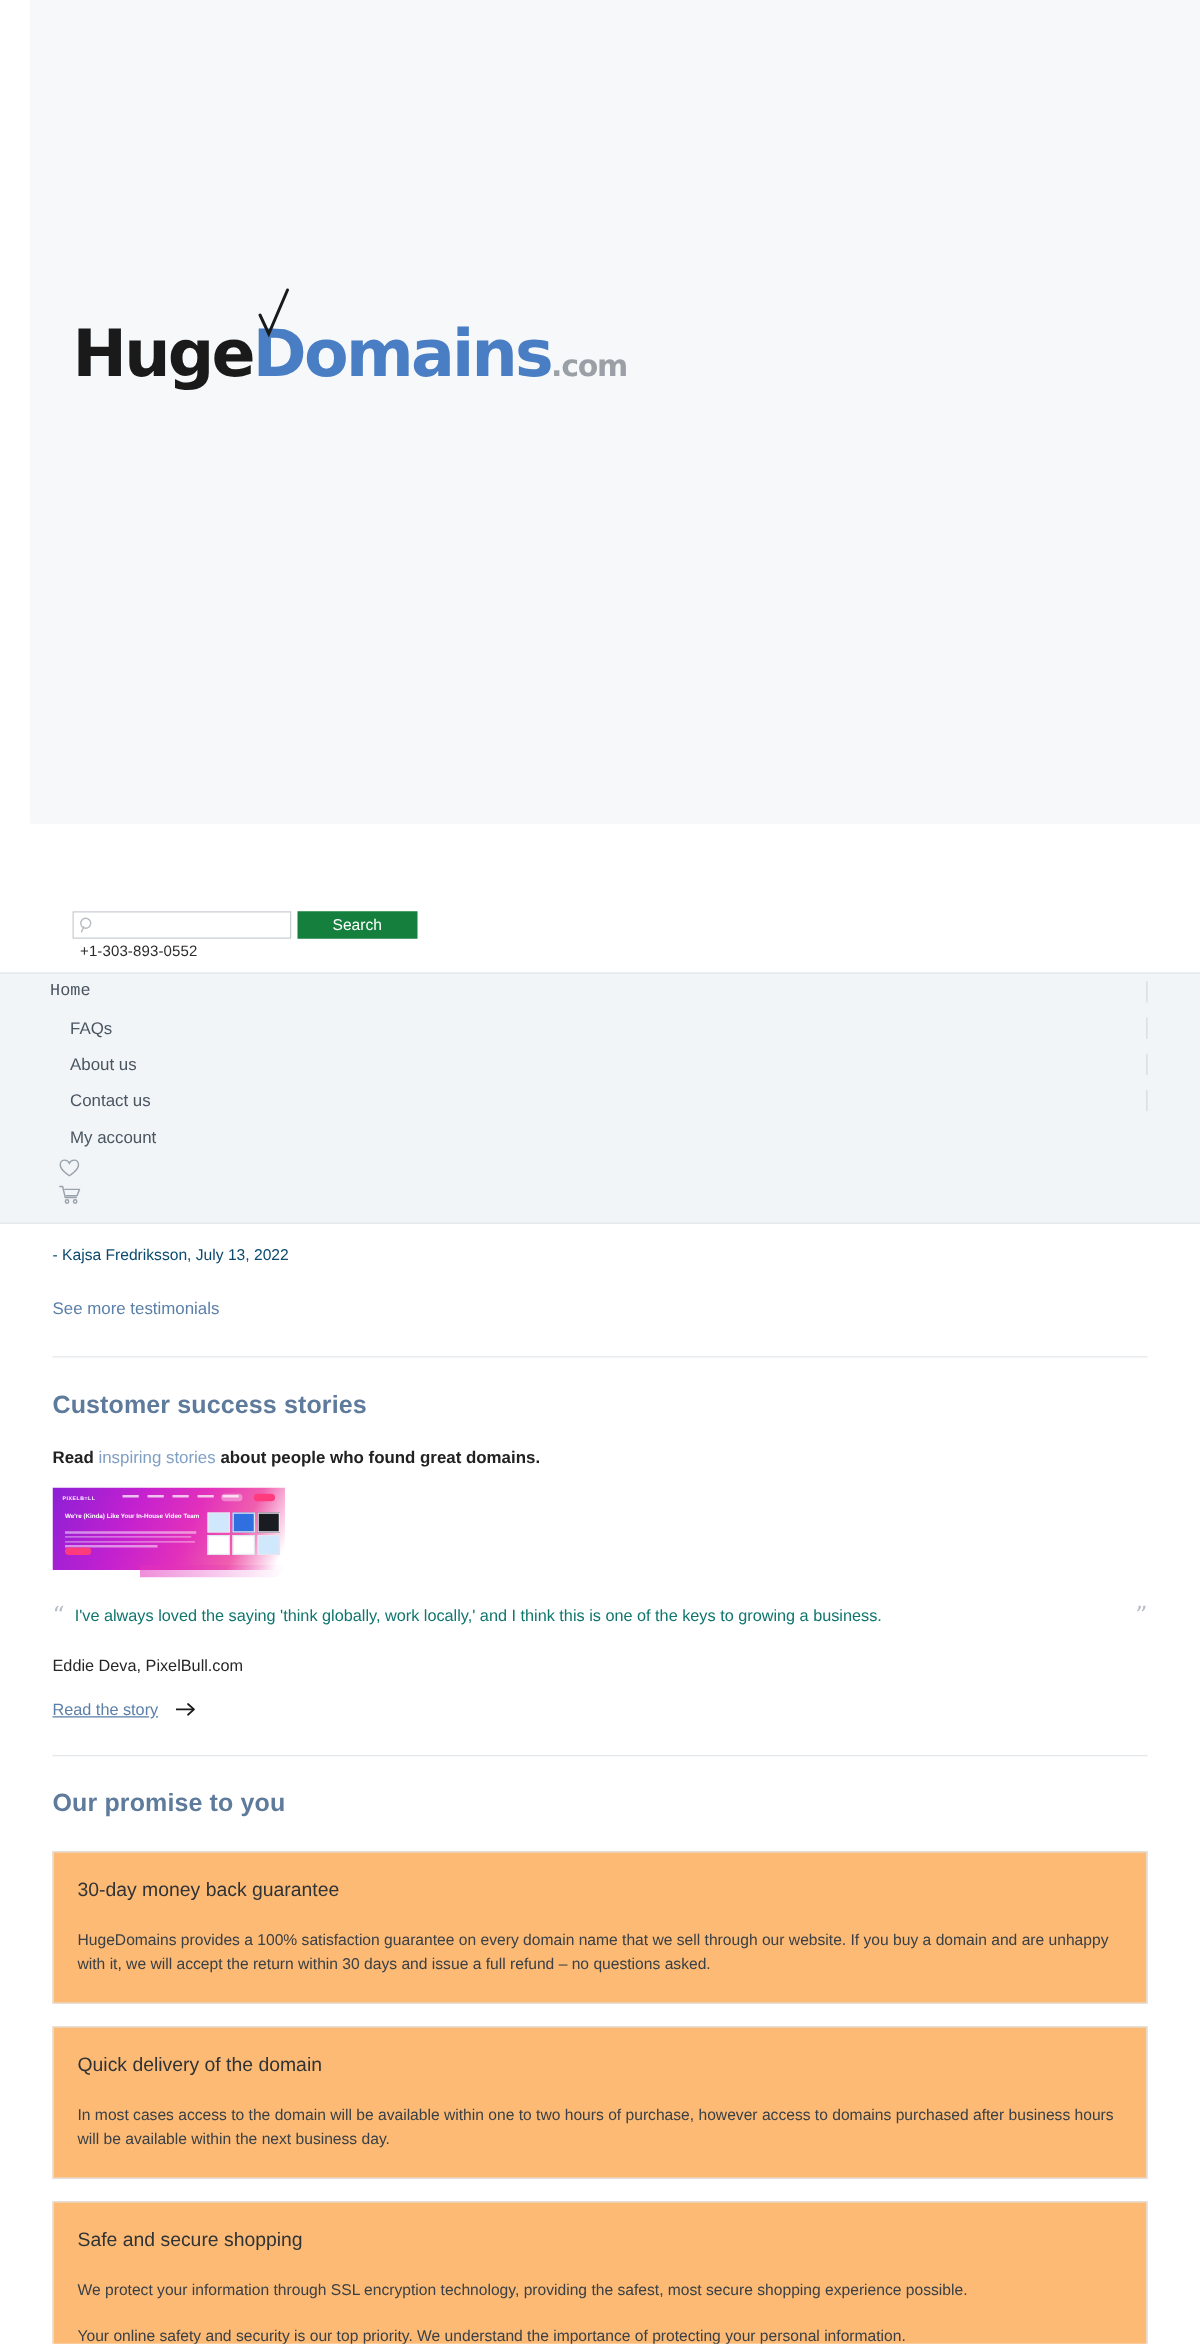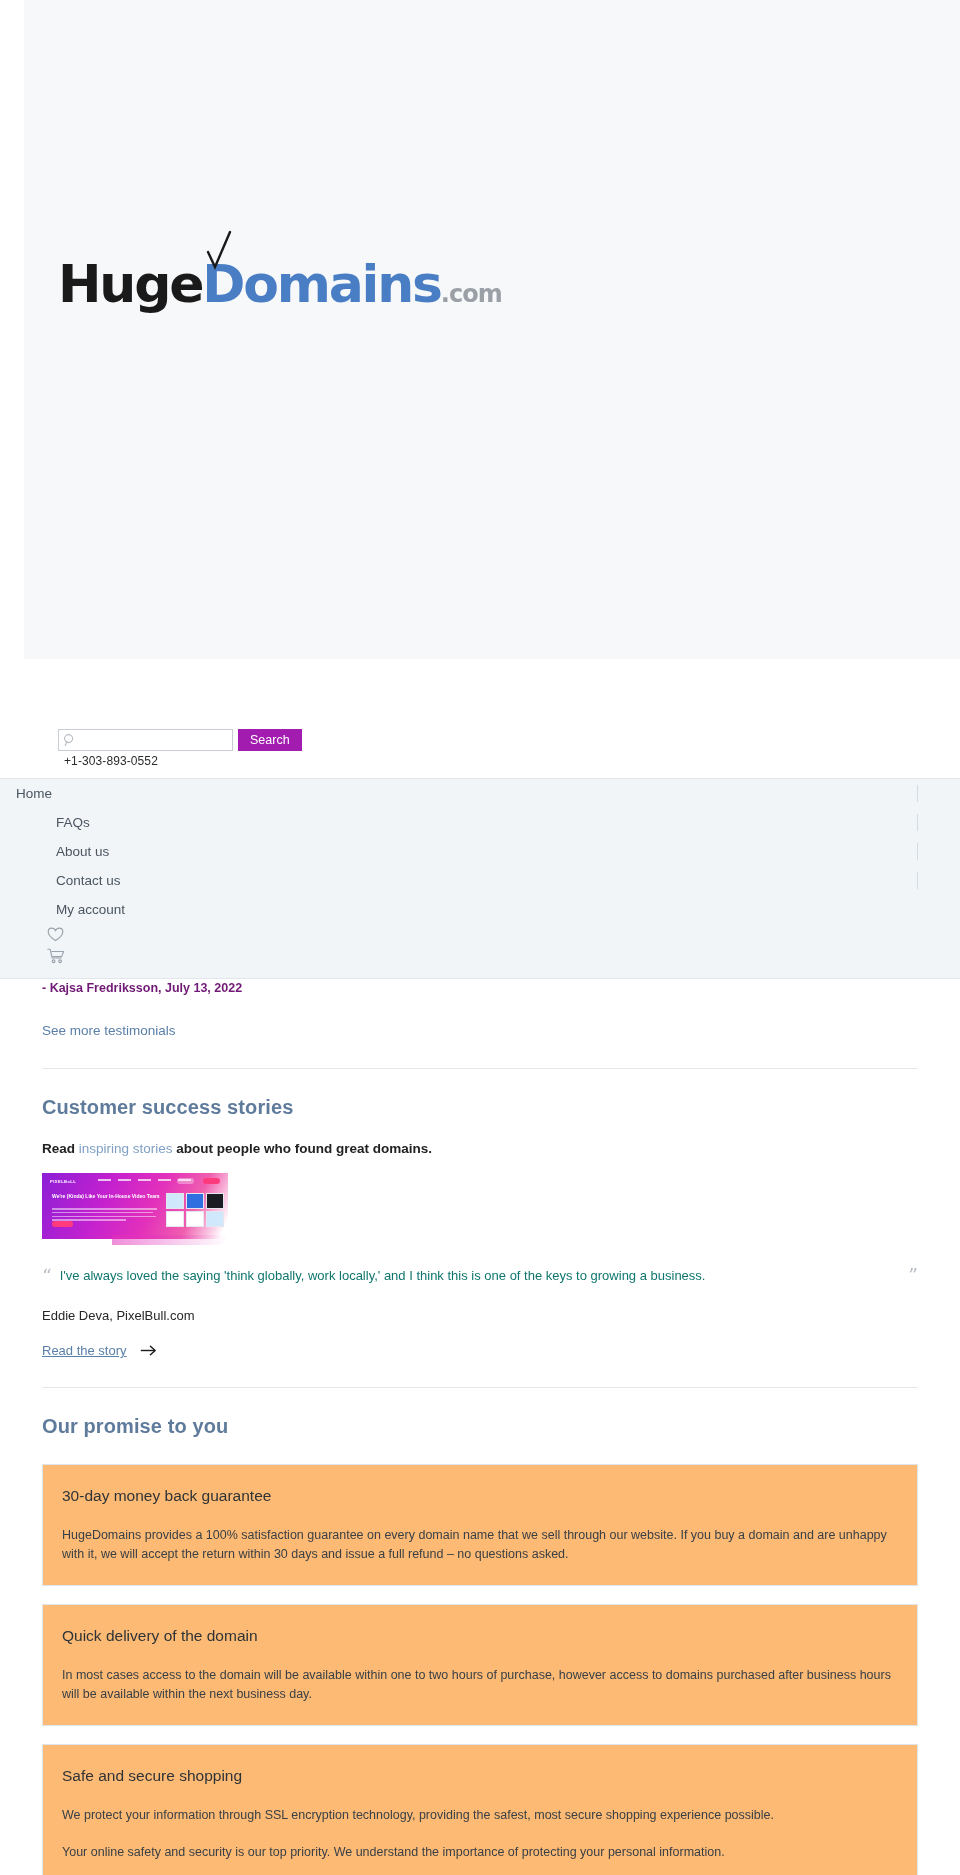--- a/index.html
+++ b/index.html
@@ -79,26 +79,26 @@
     outline: none;
     background: transparent;
     font-family: "Liberation Sans", sans-serif;
     font-size: 11px;
     color: #333;
     width: 150px;
     height: 18px;
     padding: 0 3px;
   }
   .search-button {
-    background: #a21caf;
+    background: #15803d;
     color: #ffffff;
     border: none;
     font-family: "Liberation Sans", sans-serif;
     font-size: 12.5px;
-    padding: 0 12px;
+    padding: 0 28px;
     height: 22px;
     cursor: pointer;
     line-height: 22px;
   }
   .phone {
     position: absolute;
     left: 40px;
     top: 754px;
     font-size: 12px;
     color: #2b2b2b;
@@ -117,21 +117,21 @@
     border-bottom: 1px solid #e1e6ea;
   }
   .nav-item {
     position: relative;
     font-size: 13.5px;
     color: #4a5560;
     height: 29px;
     line-height: 29px;
     cursor: pointer;
   }
-  .nav-item.root { padding-left: 16px; }
+  .nav-item.root { padding-left: 40px; font-family: Liberation Mono, monospace; }
   .nav-item.sub  { padding-left: 56px; }
   .nav-sep {
     position: absolute;
     right: 42px;
     top: 6px;
     width: 1px;
     height: 17px;
     background: #d3dae0;
   }
   .nav-icons {
@@ -144,23 +144,22 @@
   .content {
     position: absolute;
     left: 0;
     top: 979px;
     width: 960px;
   }
   .inner { margin: 0 42px; }
 
   .testimonial-attrib {
     font-size: 12.5px;
-    color: #701a75;
-    margin-top: 2px;
-    font-weight: bold;
+    color: #0c4a6e;
+    margin-top: 18px;
   }
   .link-blue {
     color: #5a7fa8;
     font-size: 13.5px;
     text-decoration: none;
     cursor: pointer;
   }
   .see-more { display: inline-block; margin-top: 28px; }
 
   hr.rule {

